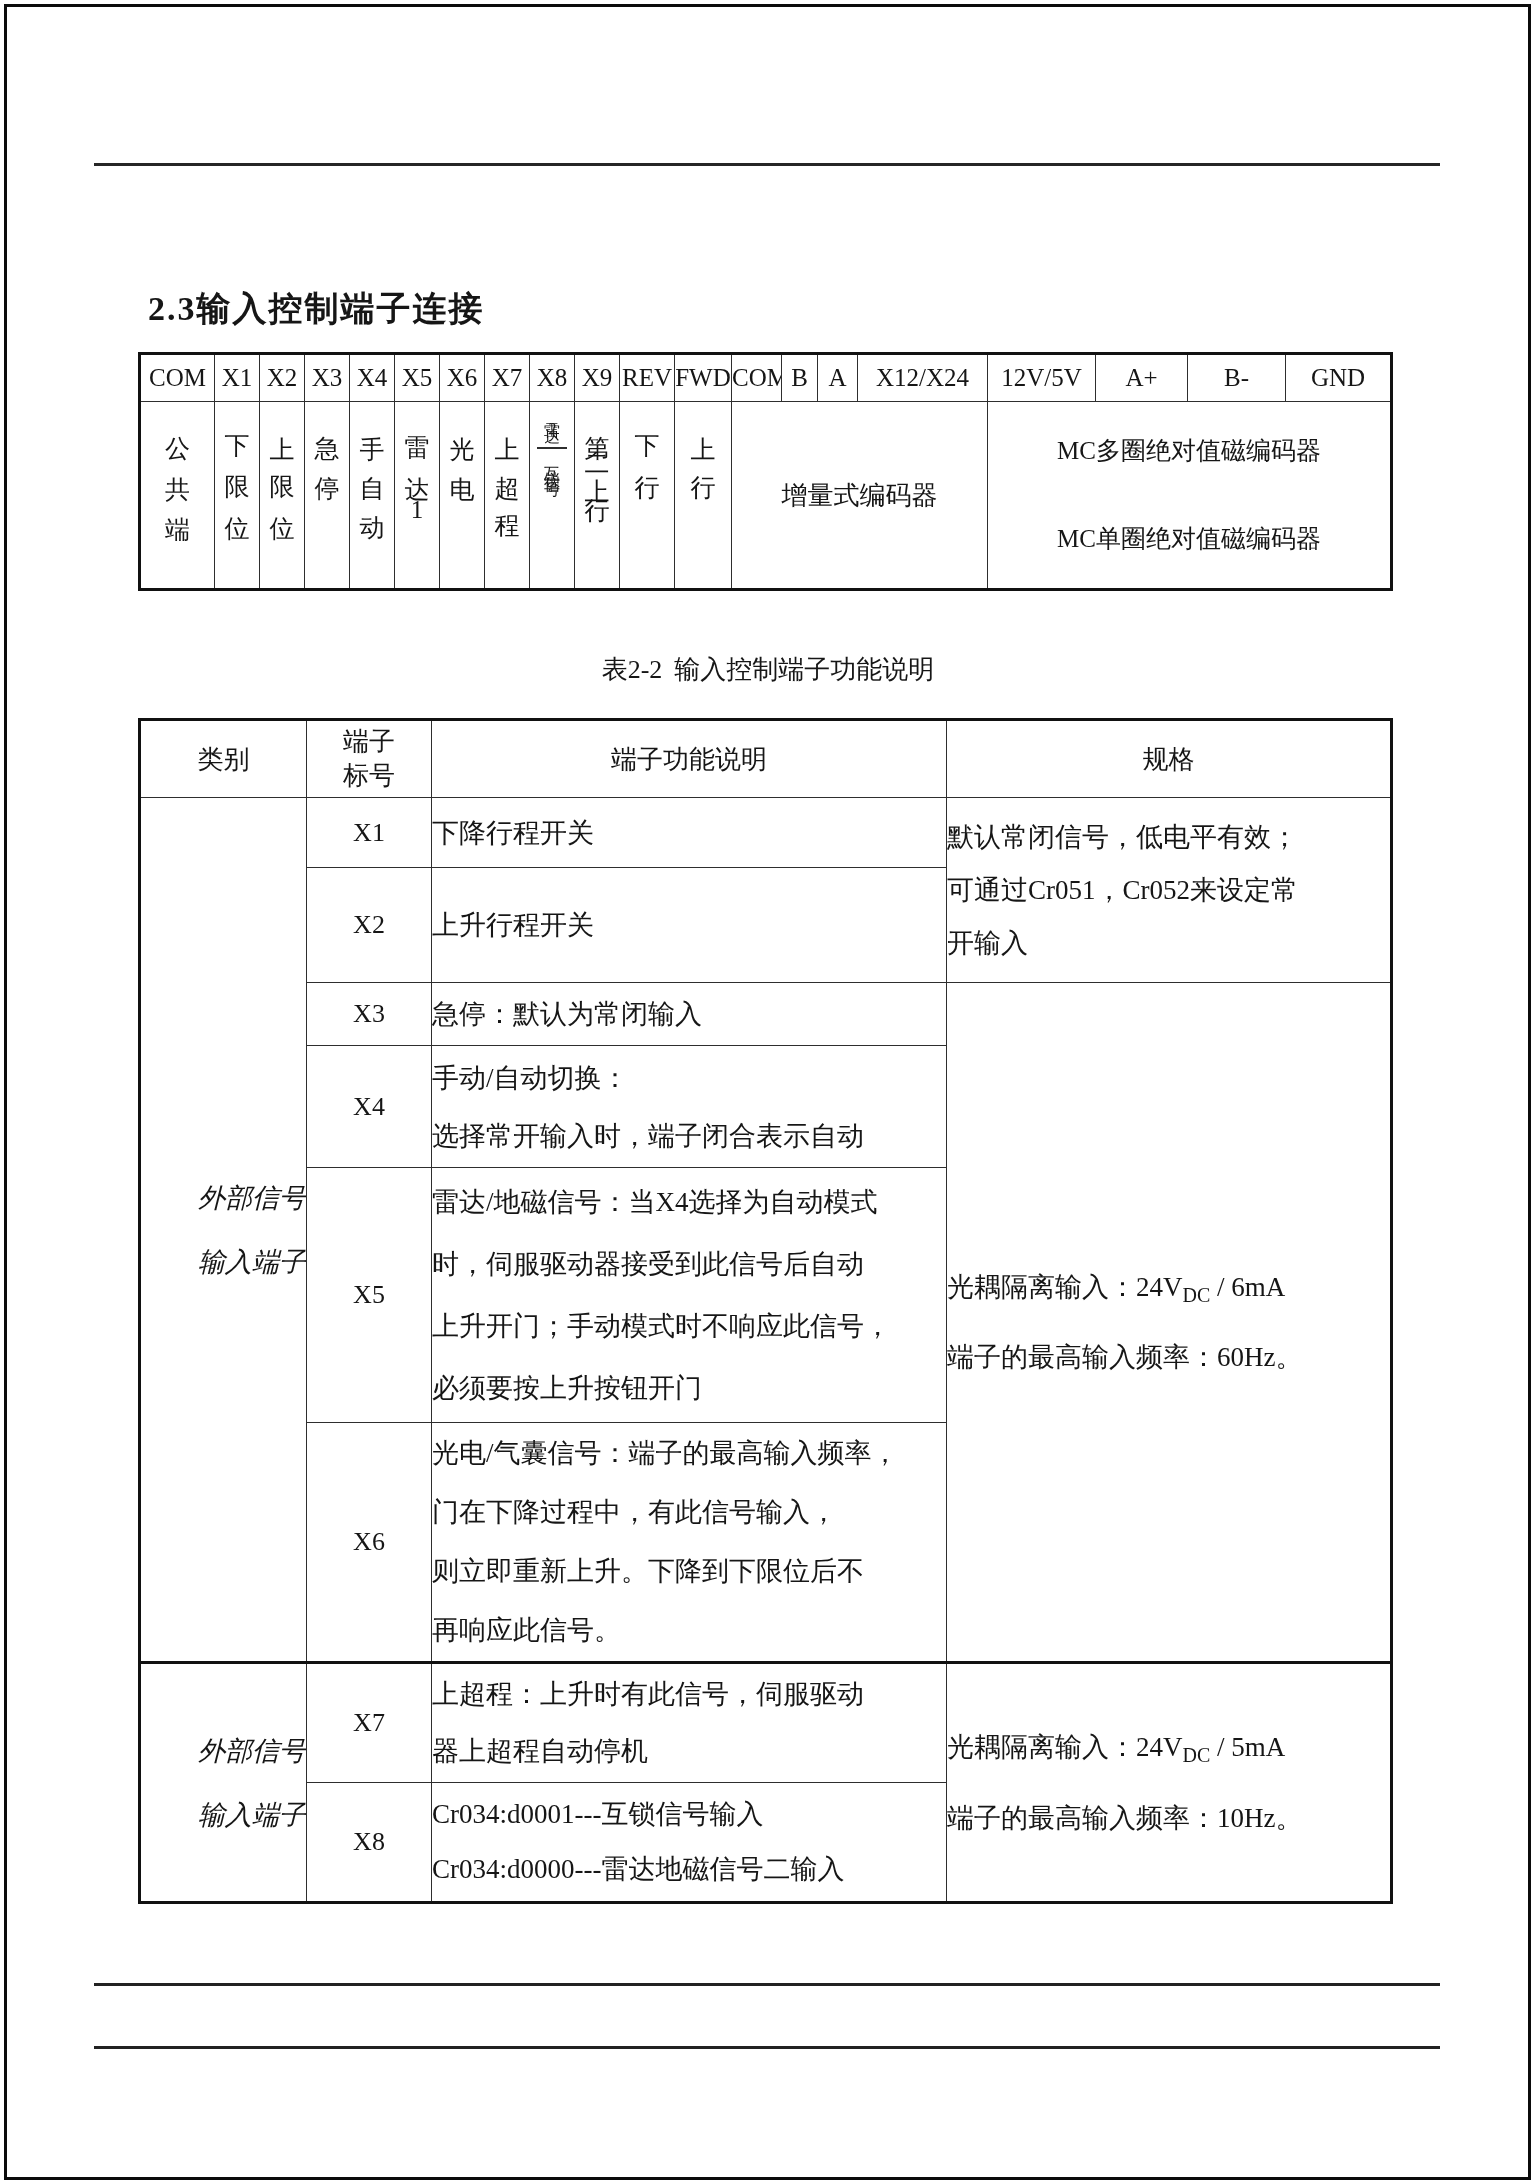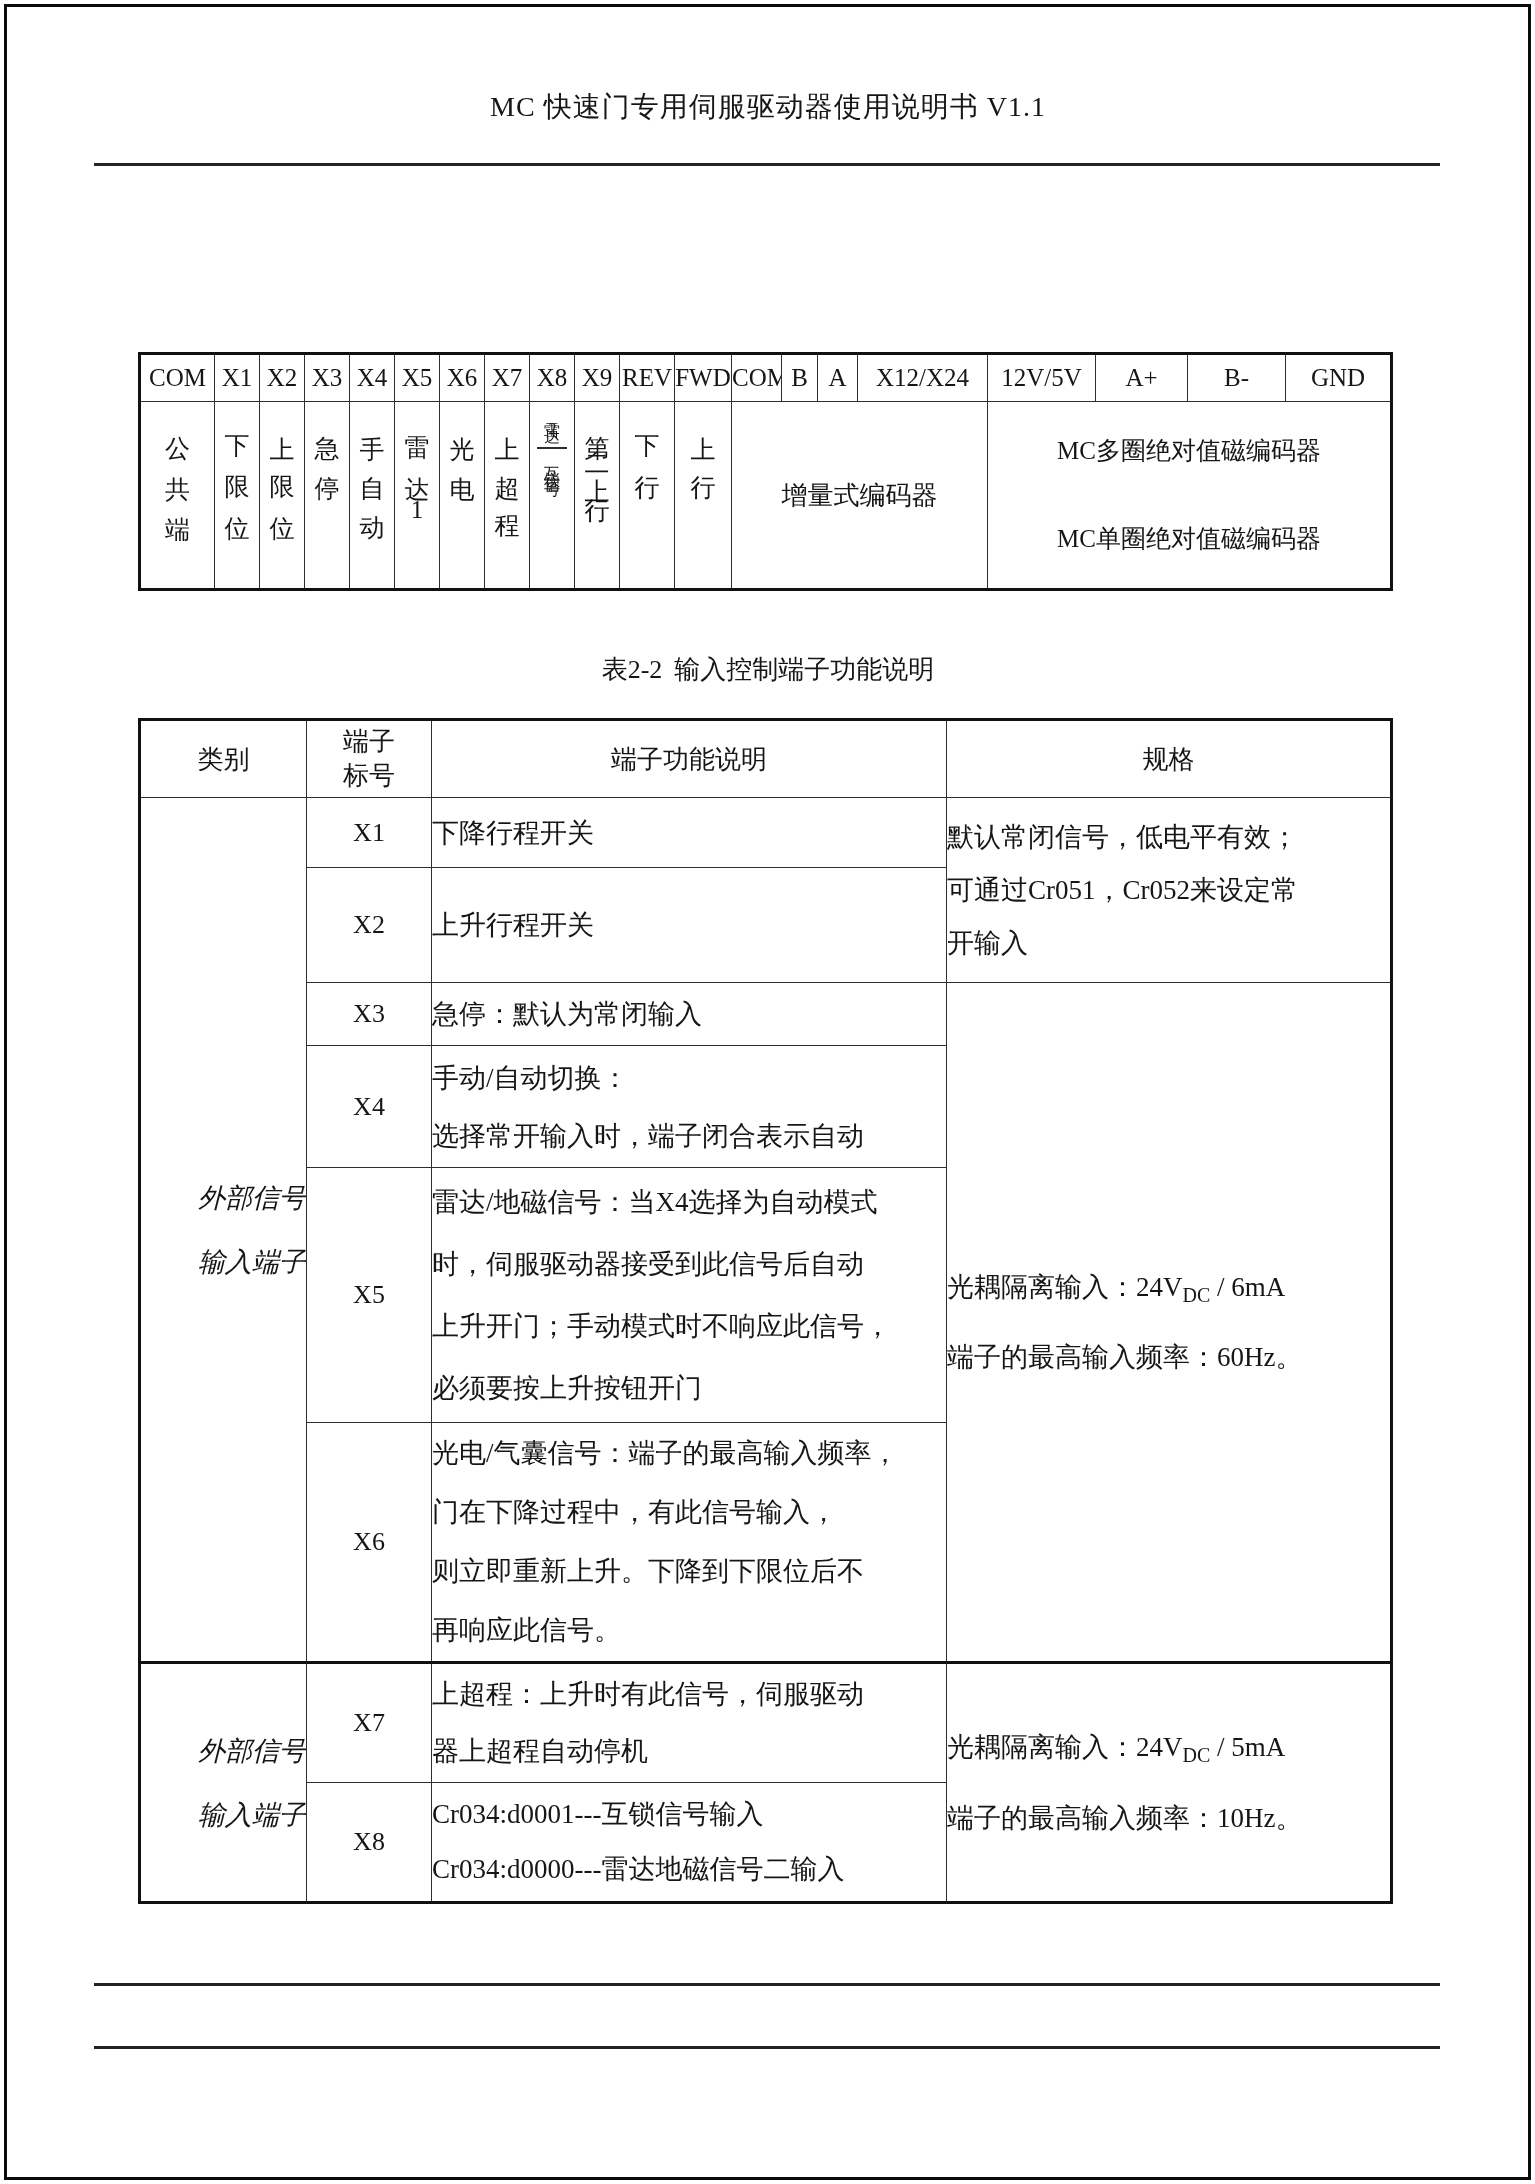--- a/index.html
+++ b/index.html
@@ -62,23 +62,23 @@
   .footer-text{position:absolute;left:96px;top:2000px;width:1344px;display:flex;gap:135px;
                justify-content:center;align-items:baseline;font-size:26px;}
   .footer-page{font-family:"Liberation Sans","DejaVu Sans",sans-serif;font-weight:600;font-size:25px;}
 </style>
 </head>
 <body>
 
 <div class="page">
   <div class="frame"></div>
 
-  <div class="header-title">MC 快速门专用伺服驱动器使用说明书 V1.1</div>
   <div class="header-rule"></div>
 
+  <div class="section-title">2.3输入控制端子连接</div>
 
   <table class="t1">
     <colgroup>
       <col style="width:75px">
         <col style="width:45px">
         <col style="width:45px">
         <col style="width:45px">
       <col style="width:45px">
         <col style="width:45px">
         <col style="width:45px">

